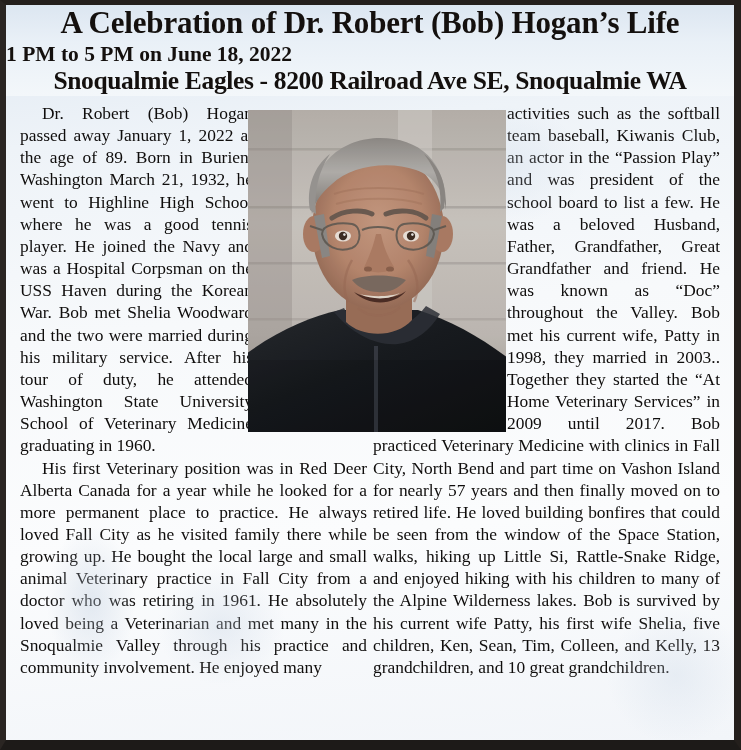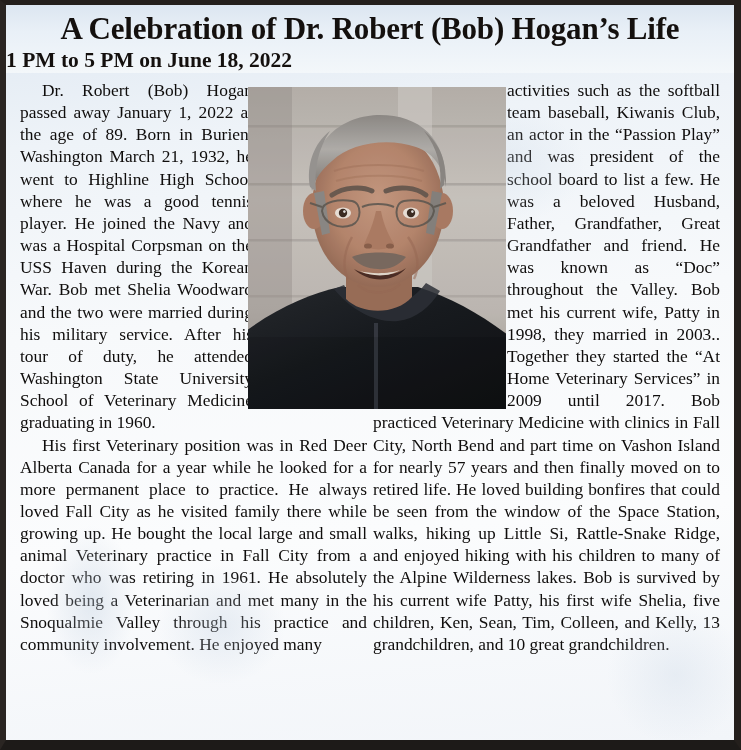--- a/index.html
+++ b/index.html
@@ -26,21 +26,21 @@
     border-right: 7px solid #241f1c;
     background:
       linear-gradient(175deg, #dfe8f2 0%, #eef3f8 18%, #f7f9fb 42%, #fbfcfd 70%, #f2f5f9 100%);
     overflow: hidden;
   }
 
   
   #header {
     position: relative;
     width: 100%;
-    padding-top: 6px;
+    padding-top: 0;
     background: linear-gradient(180deg, #dce6f1 0%, #e9f0f7 40%, #f3f7fa 100%);
   }
   #title {
     text-align: center;
     font-weight: bold;
     font-size: 31px;
     line-height: 36px;
     letter-spacing: -0.2px;
     color: #14100e;
     white-space: nowrap;
@@ -133,20 +133,21 @@
 <div id="page">
 
   <div class="blotch" style="left:40px;top:520px;width:90px;height:150px;background:radial-gradient(ellipse at center,rgba(190,205,222,0.40) 0%,rgba(190,205,222,0) 70%);"></div>
   <div class="blotch" style="left:150px;top:560px;width:130px;height:120px;background:radial-gradient(ellipse at center,rgba(196,210,226,0.35) 0%,rgba(196,210,226,0) 70%);"></div>
   <div class="blotch" style="left:420px;top:100px;width:160px;height:120px;background:radial-gradient(ellipse at center,rgba(200,214,230,0.30) 0%,rgba(200,214,230,0) 70%);"></div>
   <div class="blotch" style="left:600px;top:600px;width:140px;height:140px;background:radial-gradient(ellipse at center,rgba(198,212,228,0.30) 0%,rgba(198,212,228,0) 70%);"></div>
 
   <div id="header">
     <div id="title">A Celebration of Dr. Robert (Bob) Hogan’s Life</div>
     <div id="subtitle-time">1 PM to 5 PM on June 18, 2022</div>
+    <div id="subtitle-venue">Snoqualmie Eagles - 8200 Railroad Ave SE, Snoqualmie WA</div>
   </div>
 
   <div id="body-wrap">
 
     <div id="photo">
       <svg width="258" height="322" viewBox="0 0 258 322" xmlns="http://www.w3.org/2000/svg">
         <defs>
           <linearGradient id="wall" x1="0" y1="0" x2="0" y2="1">
             <stop offset="0%" stop-color="#b9b3ae"></stop>
             <stop offset="35%" stop-color="#cdc8c3"></stop>

